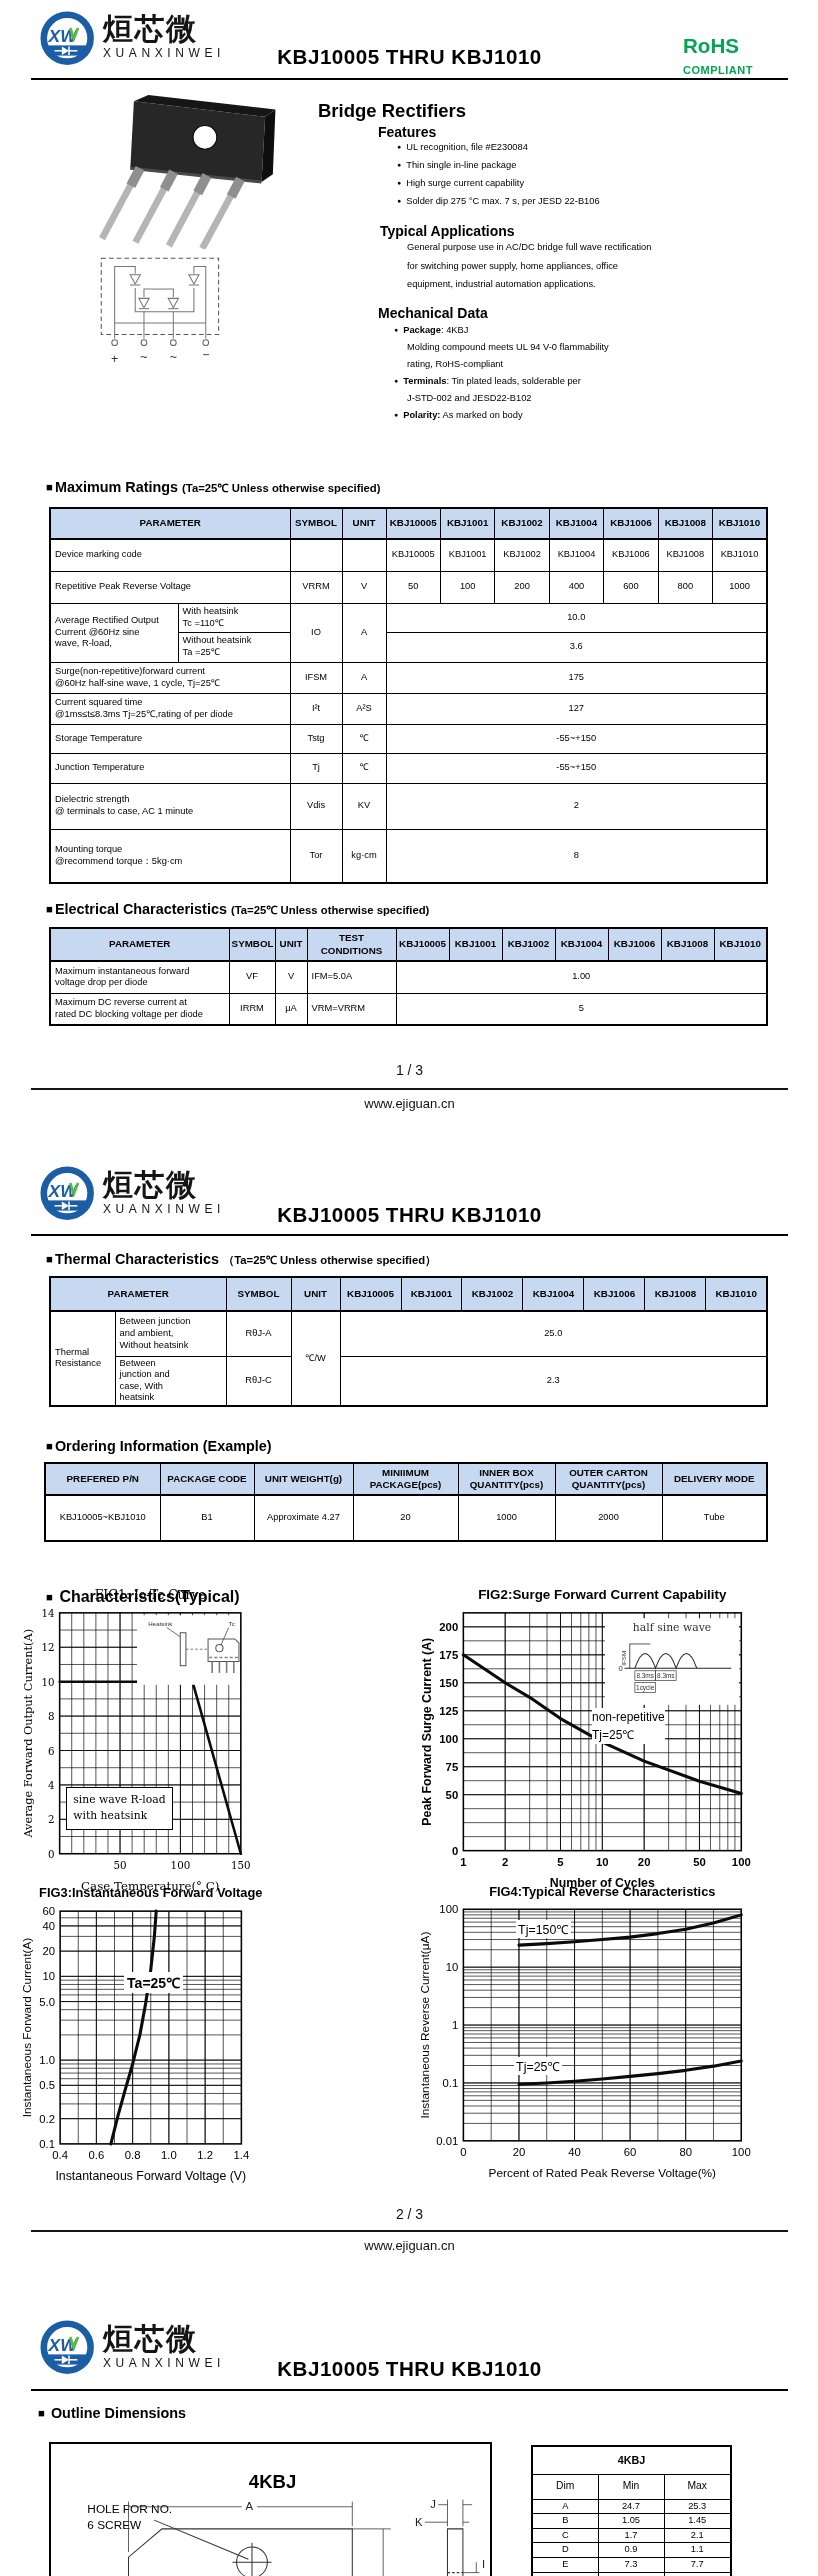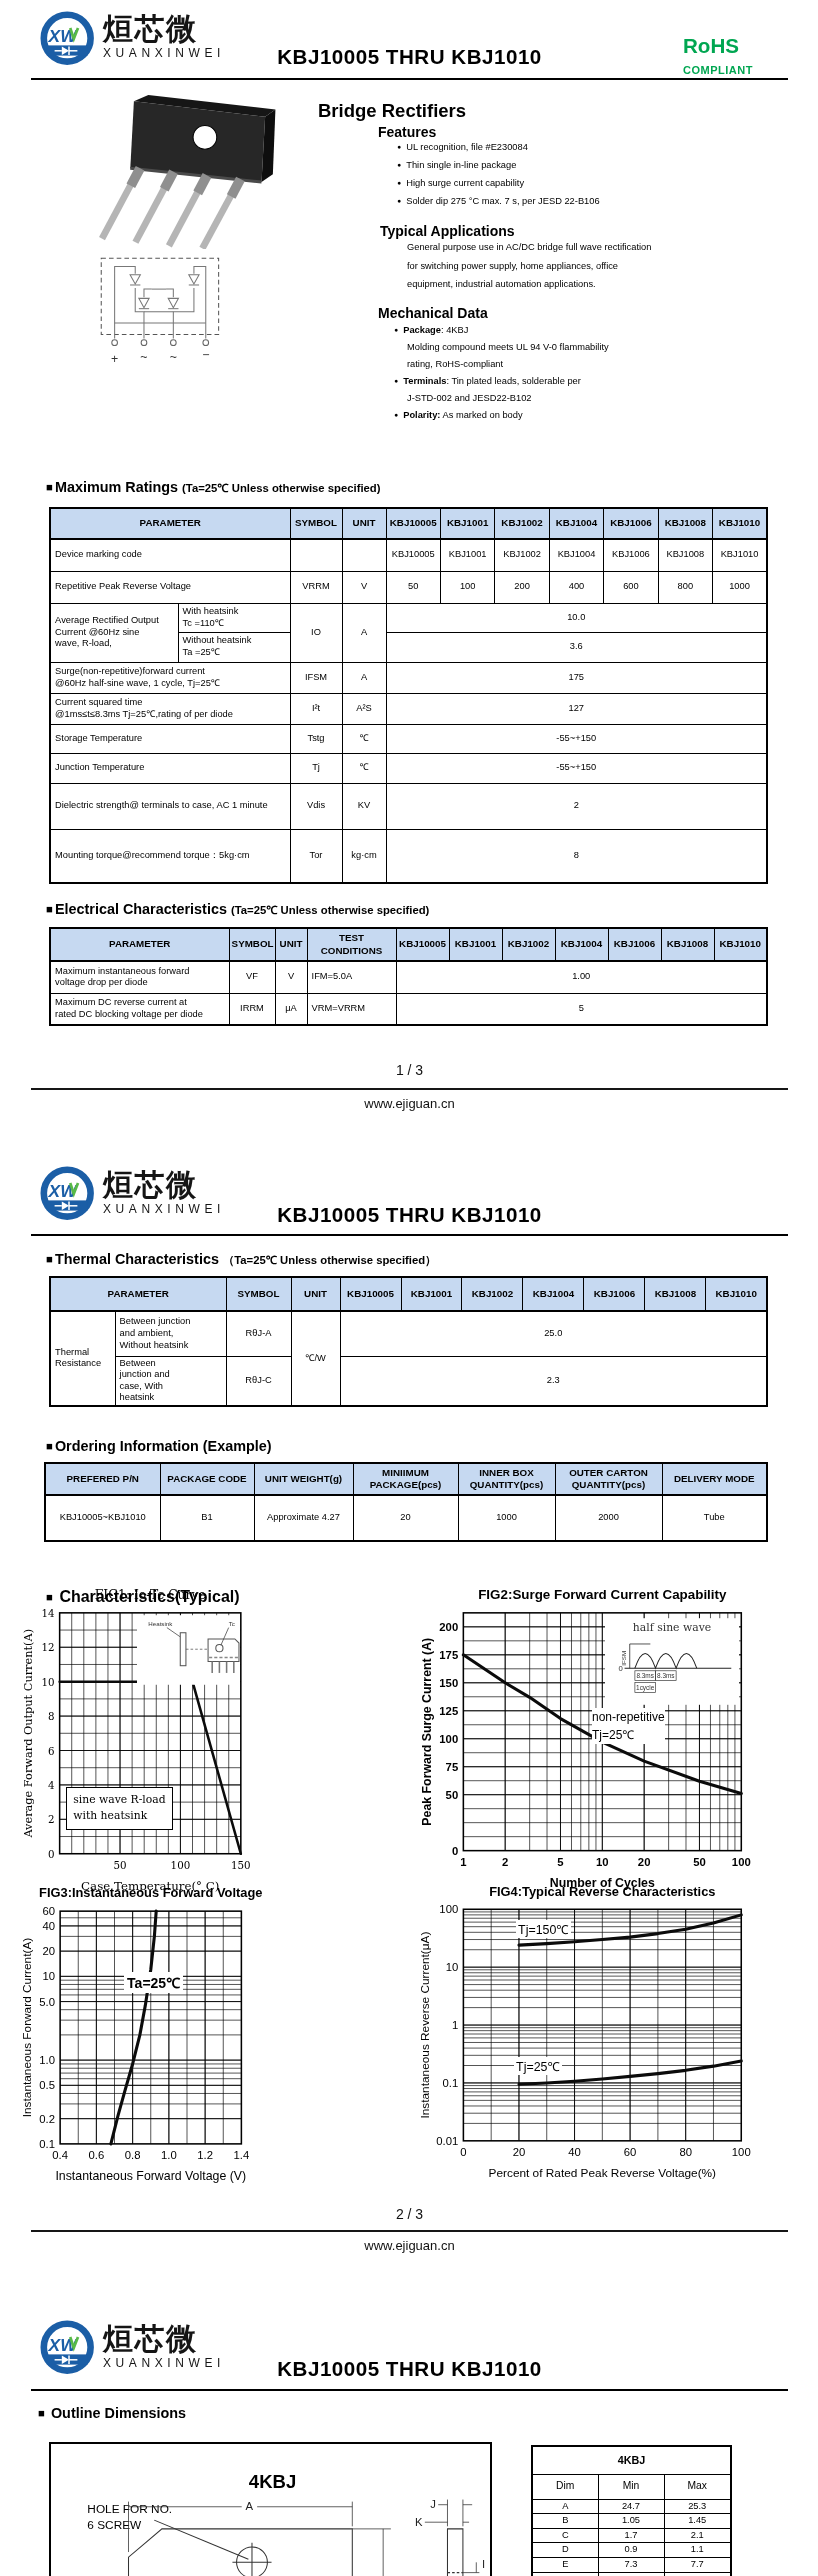--- a/index.html
+++ b/index.html
@@ -23,21 +23,21 @@
   .li{position:absolute;font-size:9.3px;}
   .li .dot{font-size:6.7px;vertical-align:1px;margin-right:5.2px;}
   .bold{font-weight:bold;}
   table.t{position:absolute;border-collapse:collapse;table-layout:fixed;background:#fff;}
   table.t td,table.t th{border:1px solid #000;font-size:9.3px;text-align:center;padding:1px 2.1px;
     overflow:hidden;line-height:1.25;font-weight:normal;}
   table.t{border:2.1px solid #000;}
   table.t tr.head th{background:#c6d9f1;font-weight:bold;font-size:9.8px;border-bottom:2.1px solid #000;}
   td.pl{text-align:left !important;padding-left:4.1px !important;}
   td.b{font-weight:bold;}
-  .gap2{display:flex;flex-direction:row;justify-content:flex-start;height:100%;}
+  .gap2{display:flex;flex-direction:column;justify-content:flex-start;height:100%;}
   .annbox{position:absolute;background:#fff;}
   svg text{font-family:"Liberation Sans",sans-serif;}
   .serif{font-family:"DejaVu Serif",serif;}
 </style>
 </head>
 <body>
 
 <div class="sheet">
 
   <div class="abs" style="left:39px;top:10.3px;width:57px;height:57px">

